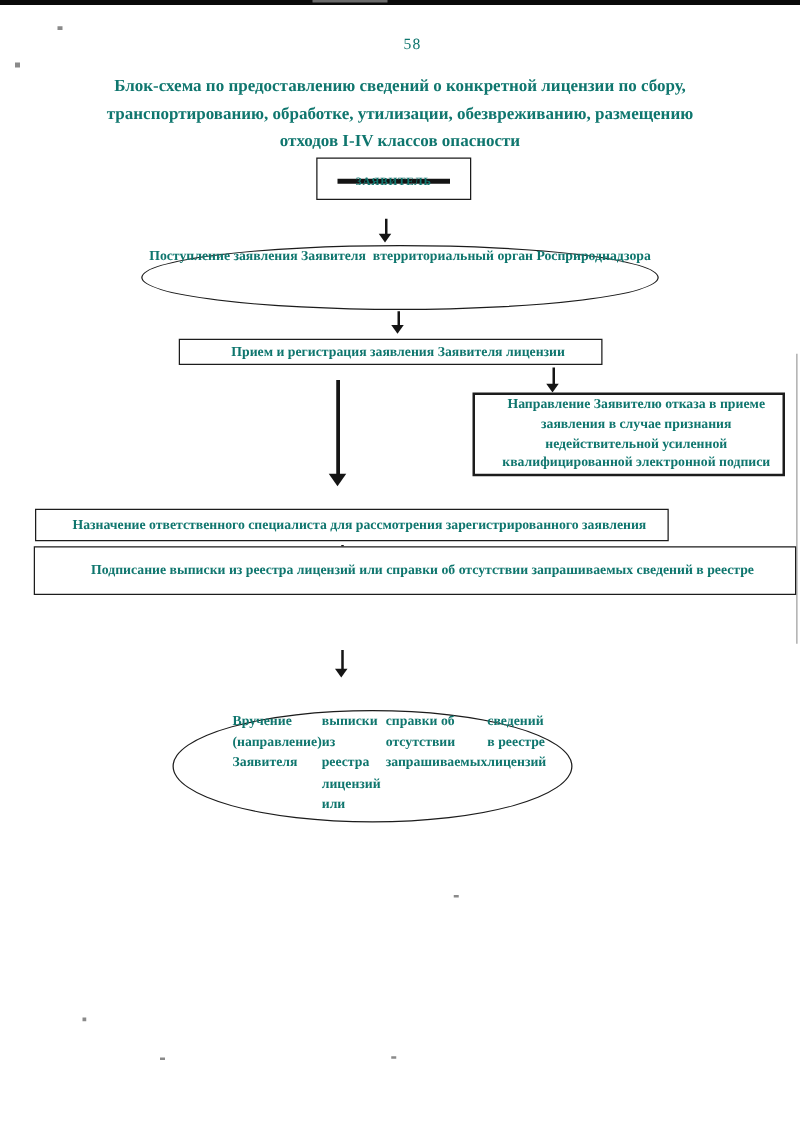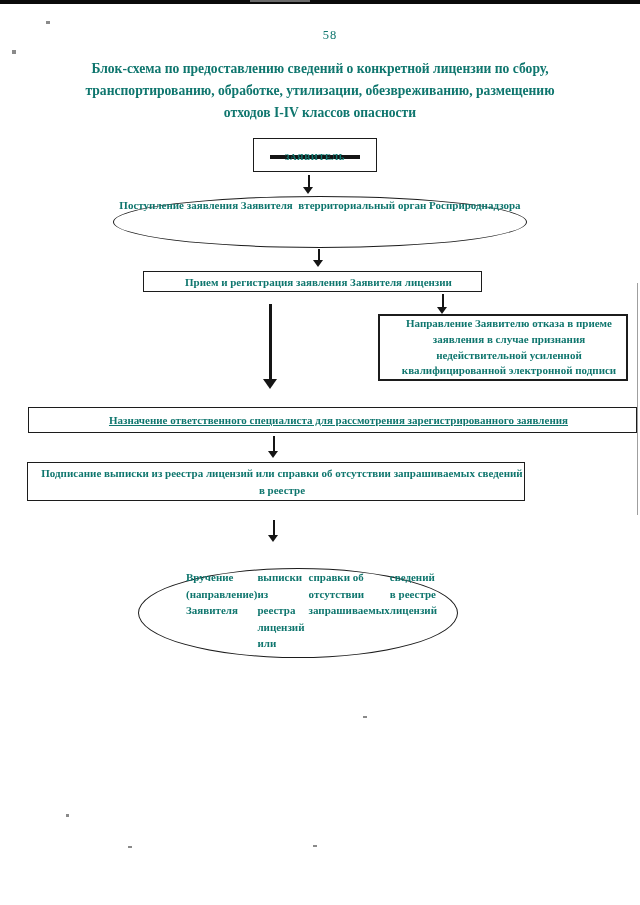--- a/index.html
+++ b/index.html
@@ -12,43 +12,43 @@
   .topbar{position:absolute;left:0;top:0;width:640px;height:4px;background:#0a0a0a;}
   .topbar-light{position:absolute;left:250px;top:0;width:60px;height:2px;background:#6a6a6a;}
   .edge-line{position:absolute;width:1px;background:#9f9f9f;}
   .speck{position:absolute;background:#8a8a8a;}
   
   .pagenum{position:absolute;left:0;top:28px;width:660px;text-align:center;font-size:12.5px;letter-spacing:1px;}
   .title{position:absolute;left:20px;top:58px;width:600px;text-align:center;font-weight:bold;font-size:13.6px;line-height:22px;}
   
   .shape{position:absolute;box-sizing:border-box;font-weight:bold;}
   .applicant-outer{
-    left:253px;top:138px;width:124px;height:31px;
+    left:253px;top:126px;width:124px;height:31px;
     border:1px solid #1b1b1b;padding:16px;background:#fff;
   }
   .applicant-inner{
     box-sizing:border-box;width:100%;height:100%;
     border:2px solid #141414;display:flex;align-items:center;justify-content:center;
     font-size:9px;letter-spacing:0.6px;font-weight:bold;
   }
   .ellipse{
     border:1.6px solid #1c1c1c;border-radius:50%;
     display:flex;justify-content:center;
     text-align:center;font-size:11px;line-height:16px;background:#fff;
   }
   .ellipse1{left:113px;top:196px;width:414px;height:52px;}
   .ellipse2{left:138px;top:568px;width:320px;height:90px;text-align:left;padding-left:47px;padding-right:20px;line-height:16.5px;}
   .rect{
     border:1.5px solid #1c1c1c;background:#fff;text-align:center;font-size:11px;
     display:flex;flex-direction:column;justify-content:center;padding-left:12px;
   }
   .reg-box{left:143px;top:271px;width:339px;height:21px;}
   .reject-box{left:378px;top:314px;width:250px;height:67px;border-width:2px;line-height:15.8px;}
-  .assign-box{left:28px;top:407px;width:609px;height:26px;text-decoration:underline;}
-  .sign-box{left:27px;top:462px;width:498px;height:39px;line-height:17px;}
+  .assign-box{left:28px;top:407px;width:507px;height:26px;}
+  .sign-box{left:27px;top:437px;width:610px;height:39px;line-height:17px;}
   .line{white-space:pre-wrap;}
   
   .arrow{position:absolute;width:11px;}
   .arrow .shaft{position:absolute;left:50%;top:0;bottom:5px;width:2px;margin-left:-1px;background:#151515;}
   .arrow .head{position:absolute;left:50%;bottom:0;margin-left:-5.5px;width:0;height:0;
     border-left:5.5px solid transparent;border-right:5.5px solid transparent;border-top:7px solid #151515;}
   .arrow.thick{width:14px;}
   .arrow.thick .shaft{width:3px;margin-left:-1.5px;bottom:8px;}
   .arrow.thick .head{margin-left:-7px;border-left-width:7px;border-right-width:7px;border-top-width:10px;}
   i{font-style:normal;display:block;}

